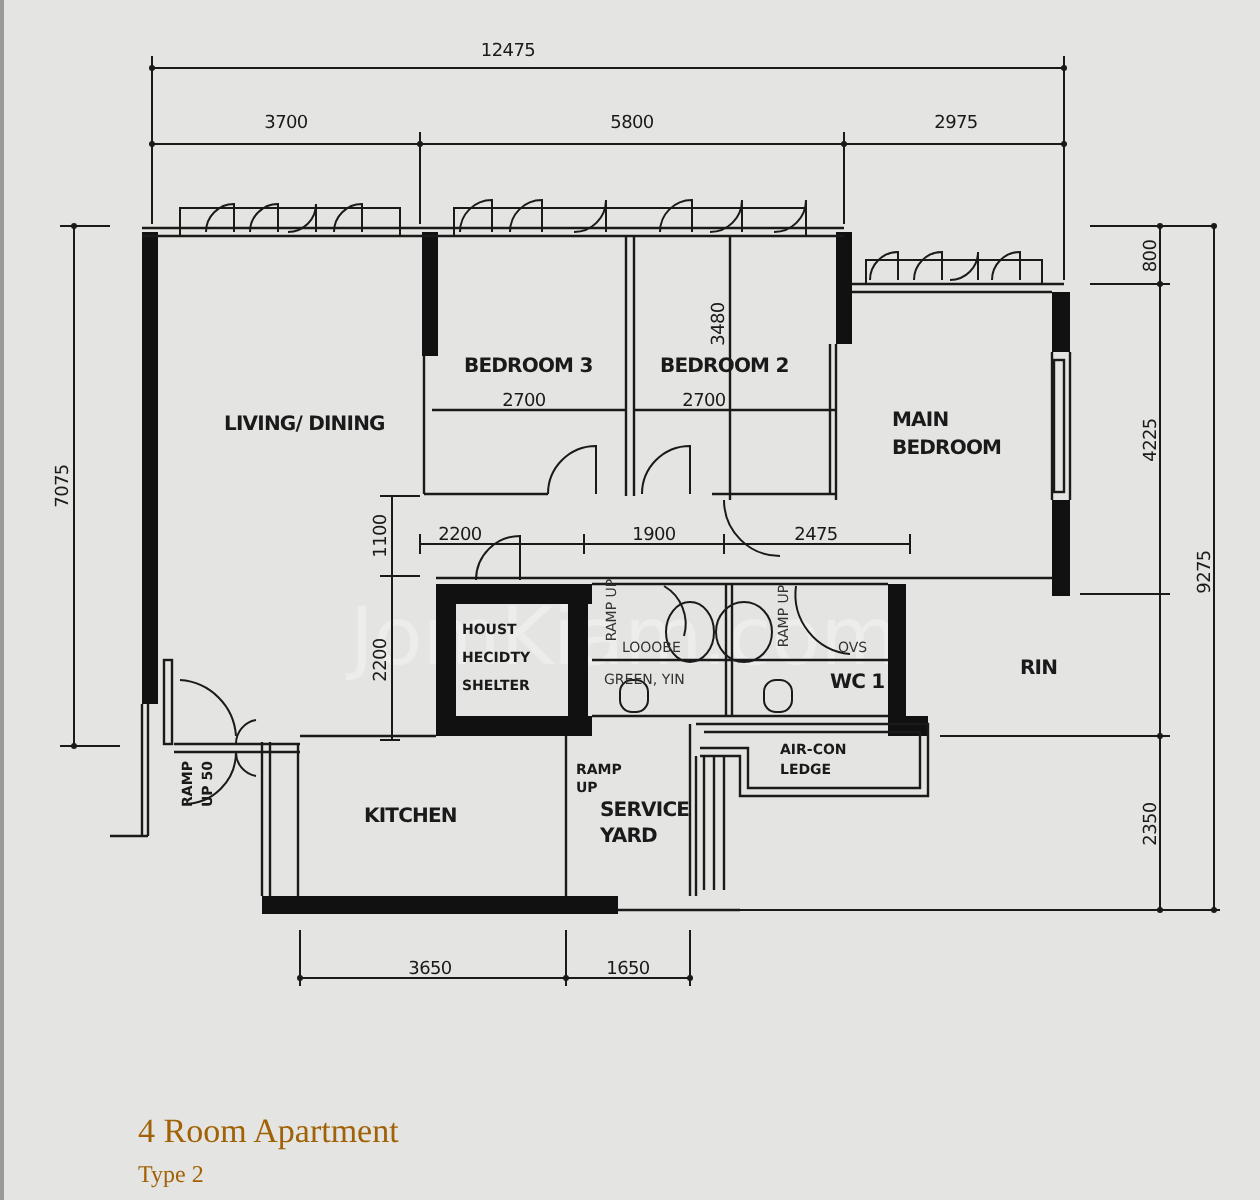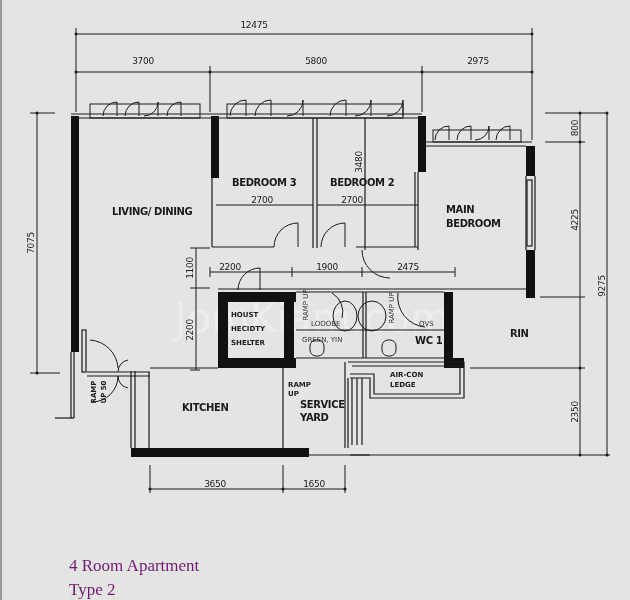--- a/index.html
+++ b/index.html
@@ -14,24 +14,24 @@
     background: #9a9a98;
   }
   svg.plan { position: absolute; left: 0; top: 0; }
   .lbl { font-family: "DejaVu Sans", sans-serif; font-weight: bold; font-size: 10px; fill: #1a1a1a; letter-spacing: -0.4px; }
   .dim { font-family: "DejaVu Sans", sans-serif; font-size: 9px; fill: #1a1a1a; letter-spacing: -0.3px; }
   .small { font-family: "DejaVu Sans", sans-serif; font-weight: bold; font-size: 7px; fill: #1a1a1a; }
   .blur { font-family: "DejaVu Sans", sans-serif; font-size: 7px; fill: #333; }
   .wm { font-family: "DejaVu Sans", sans-serif; font-size: 40px; fill: #ffffff; opacity: 0.35; }
   .caption {
     position: absolute; left: 69px;
-    font-family: "Liberation Serif", serif; color: #701a75;
+    font-family: "Liberation Serif", serif; color: #a16207;
   }
   .caption.title { top: 556px; font-size: 17px; }
-  .caption.sub { top: 580px; font-size: 17px; }
+  .caption.sub { top: 580px; font-size: 12px; }
 </style>
 </head>
 <body>
 
 <div class="page-edge"></div>
 
 <svg class="plan" width="630" height="600" viewBox="0 0 630 600">
 
   <text class="wm" x="175" y="332">JomKiam.com</text>
 

